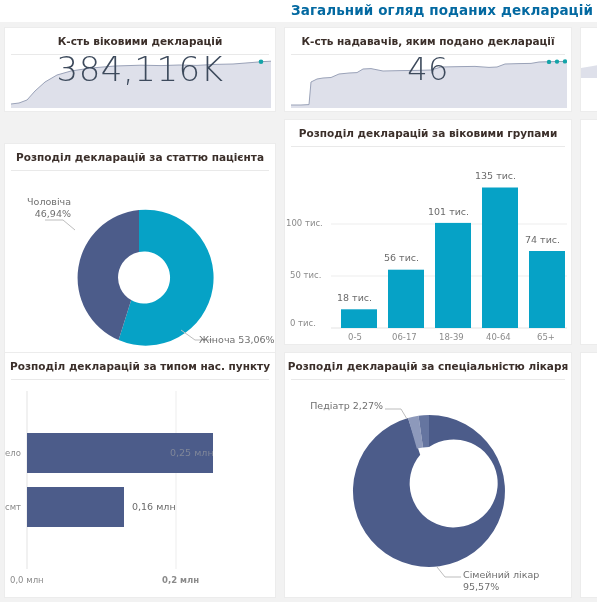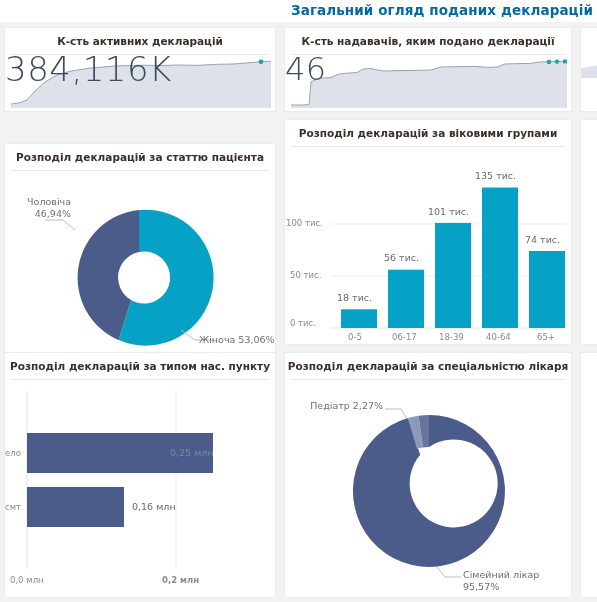--- a/index.html
+++ b/index.html
@@ -49,21 +49,21 @@
     height: 1px; background: #e9e9e9;
   }
 
   
   .kpi-card .spark-wrap {
     position: absolute; left: 6px; right: 6px; top: 30px; bottom: 4px;
   }
   .kpi-value {
     position: absolute; left: 0; width: 100%;
     top: 50%; transform: translateY(-52%);
-    text-align: left;
+    text-align: center;
     font-size: 34px;
     font-weight: 300;
     color: #3d4a5c;
     letter-spacing: .5px;
     font-family: "DejaVu Sans", "Liberation Sans", sans-serif;
   }
   .kpi-value.small { font-size: 32px; }
   svg { display: block; }
 
   
@@ -102,21 +102,21 @@
 </head>
 <body>
 
 <div id="dashboard">
 
   <div class="title-band">
     <div class="dash-title">Загальний огляд поданих декларацій</div>
   </div>
 
   <div class="card kpi-card" style="left:4px; top:27px; width:272px; height:85px;">
-    <div class="card-title">К-сть активних декларацій</div>
+    <div class="card-title">К-сть віковими декларацій</div>
     <div class="card-underline"></div>
     <div class="spark-wrap">
       <svg width="260" height="50" viewBox="0 0 260 50" preserveAspectRatio="none">
         <path d="M0,46 L8,45 L16,42 L24,33 L34,24 L46,17 L60,13 L80,10 L104,8 L130,7.2 L150,7.6 L168,7 L186,7.4 L204,6.4 L222,6 L240,4.6 L252,3.6 L260,3.2 L260,50 L0,50 Z" fill="#d8dbe6" opacity="0.85"></path>
         <path d="M0,46 L8,45 L16,42 L24,33 L34,24 L46,17 L60,13 L80,10 L104,8 L130,7.2 L150,7.6 L168,7 L186,7.4 L204,6.4 L222,6 L240,4.6 L252,3.6 L260,3.2" fill="none" stroke="#9aa2b8" stroke-width="1"></path>
         <circle cx="250" cy="3.8" r="2.3" fill="#13a3a8"></circle>
       </svg>
     </div>
     <div class="kpi-value">384,116K</div>
   </div>

